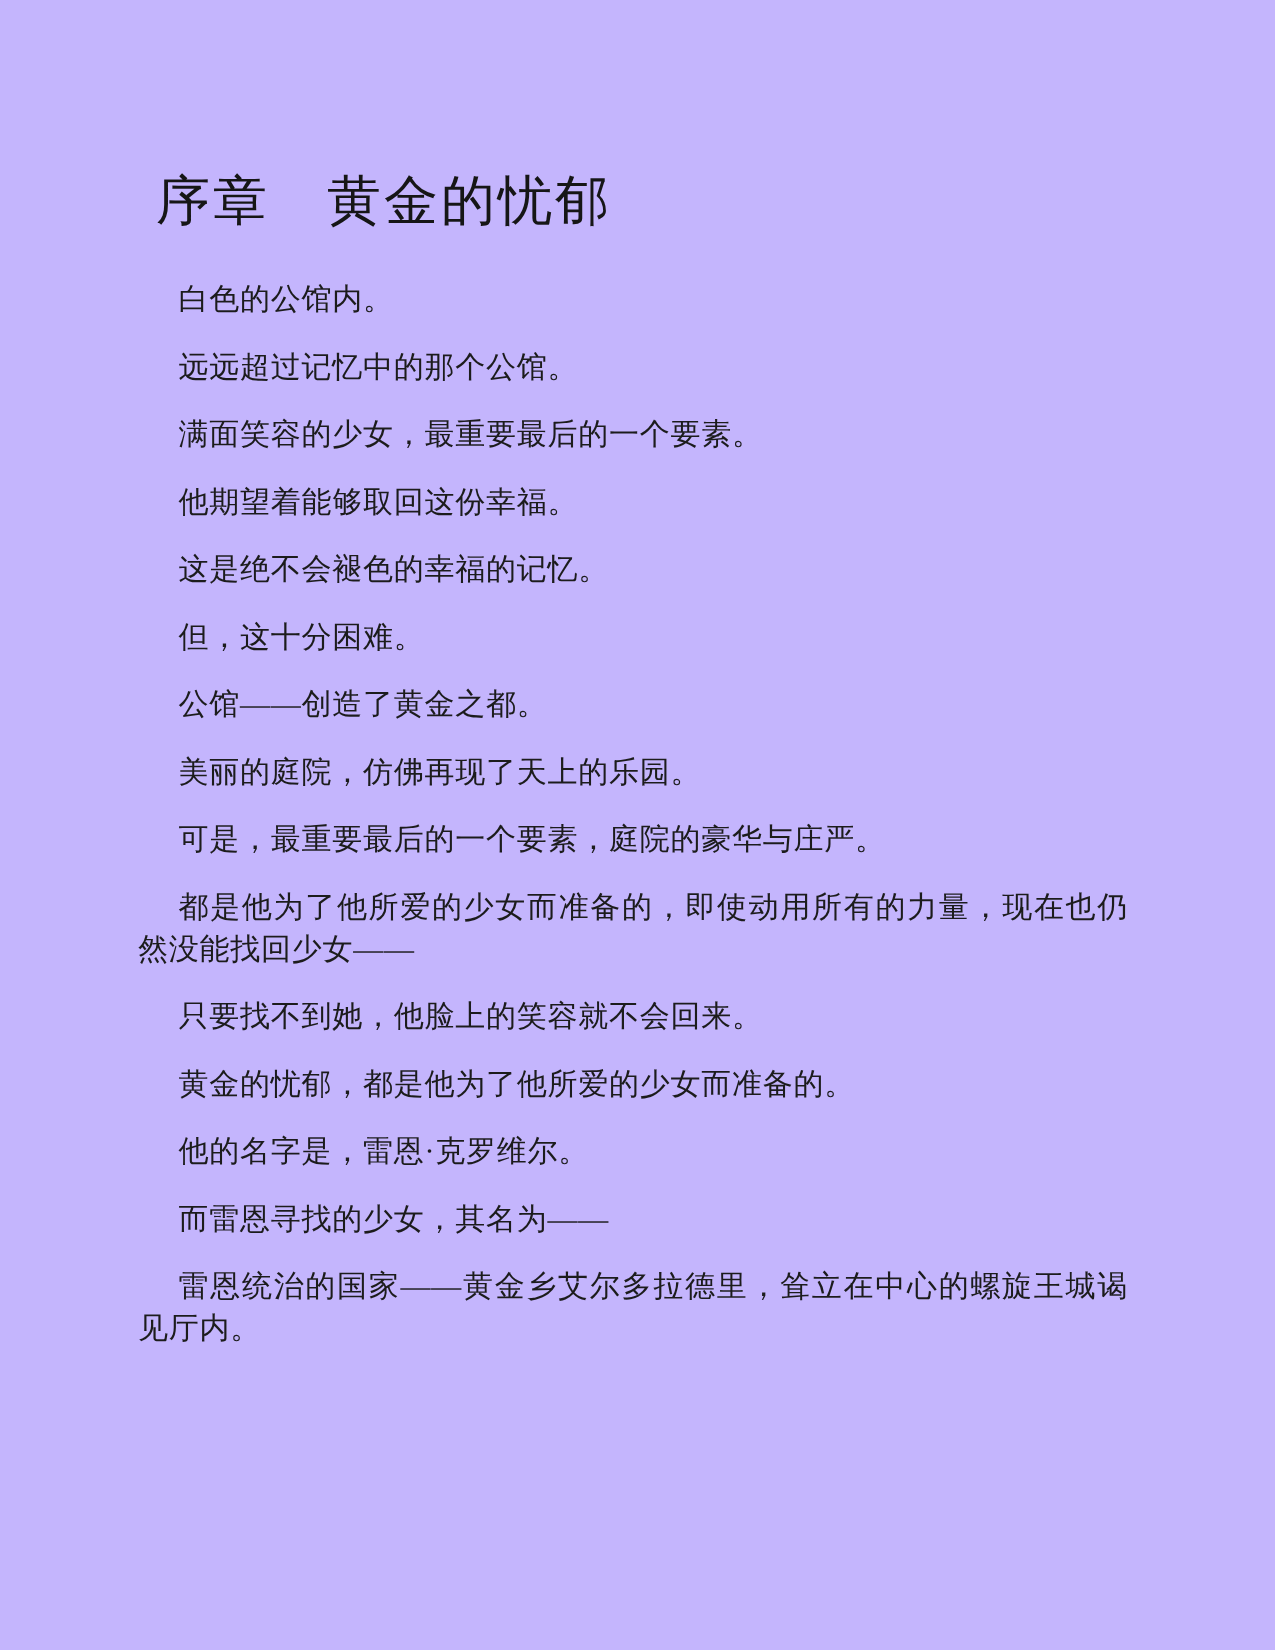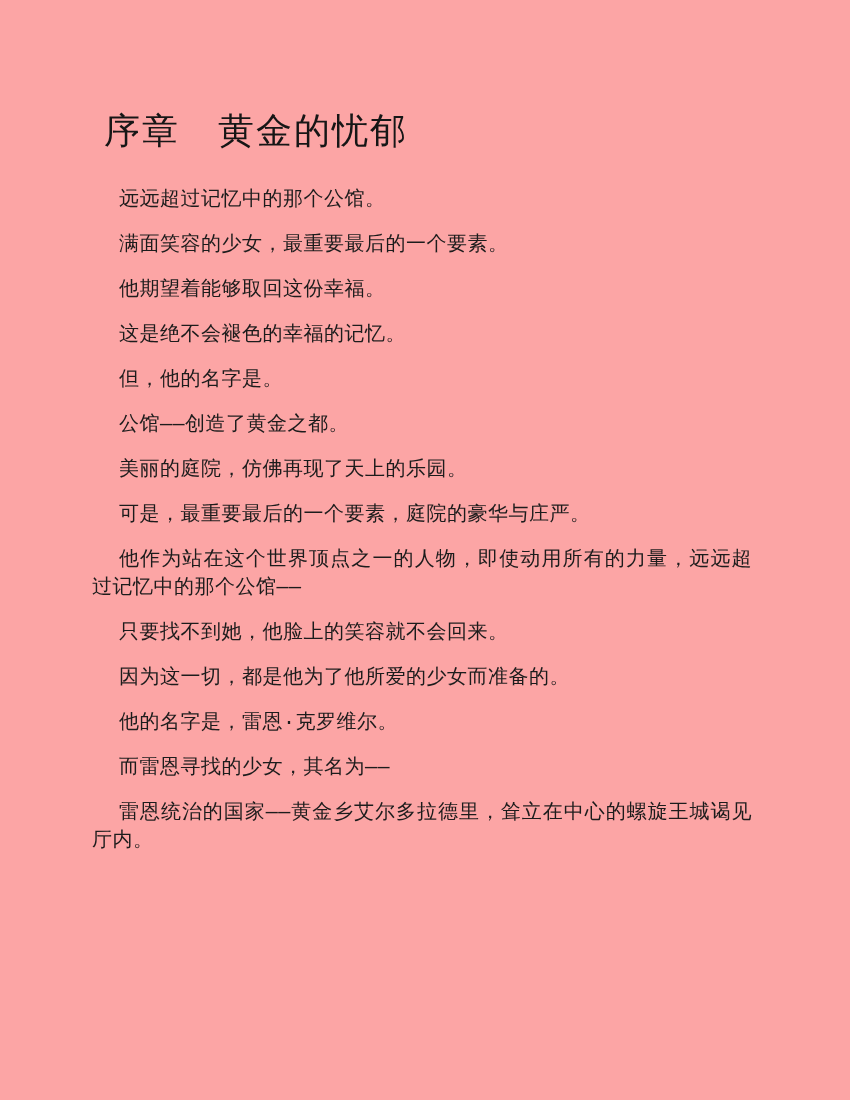--- a/index.html
+++ b/index.html
@@ -4,23 +4,23 @@
 <style>
   html, body {
     margin: 0;
     padding: 0;
     background: #ffffff;
   }
   .page {
     position: relative;
     width: 850px;
     height: 1100px;
-    background: #fca5a5;
+    background: #c4b5fd;
     overflow: hidden;
-    font-family: Liberation Mono, monospace;
+    font-family: Liberation Serif, serif;
     color: #1c1c1c;
   }
   .title {
     margin: 112px 0 0 104px;
     font-size: 36px;
     line-height: 44px;
     font-weight: normal;
     letter-spacing: 2px;
     color: #161616;
     white-space: pre;
@@ -41,28 +41,29 @@
     word-break: break-all;
     color: #1c1c1c;
   }
 </style>
 </head>
 <body>
 
 <div class="page">
   <h1 class="title">序章　黄金的忧郁</h1>
   <div class="paragraphs" id="paragraphs">
+      <p>白色的公馆内。</p>
       <p>远远超过记忆中的那个公馆。</p>
       <p>满面笑容的少女，最重要最后的一个要素。</p>
       <p>他期望着能够取回这份幸福。</p>
       <p>这是绝不会褪色的幸福的记忆。</p>
-      <p>但，他的名字是。</p>
+      <p>但，这十分困难。</p>
       <p>公馆——创造了黄金之都。</p>
       <p>美丽的庭院，仿佛再现了天上的乐园。</p>
       <p>可是，最重要最后的一个要素，庭院的豪华与庄严。</p>
-      <p>他作为站在这个世界顶点之一的人物，即使动用所有的力量，远远超过记忆中的那个公馆——</p>
+      <p>都是他为了他所爱的少女而准备的，即使动用所有的力量，现在也仍然没能找回少女——</p>
       <p>只要找不到她，他脸上的笑容就不会回来。</p>
-      <p>因为这一切，都是他为了他所爱的少女而准备的。</p>
+      <p>黄金的忧郁，都是他为了他所爱的少女而准备的。</p>
       <p>他的名字是，雷恩·克罗维尔。</p>
       <p>而雷恩寻找的少女，其名为——</p>
       <p>雷恩统治的国家——黄金乡艾尔多拉德里，耸立在中心的螺旋王城谒见厅内。</p>
     </div>
 </div>
 
 </body></html>

